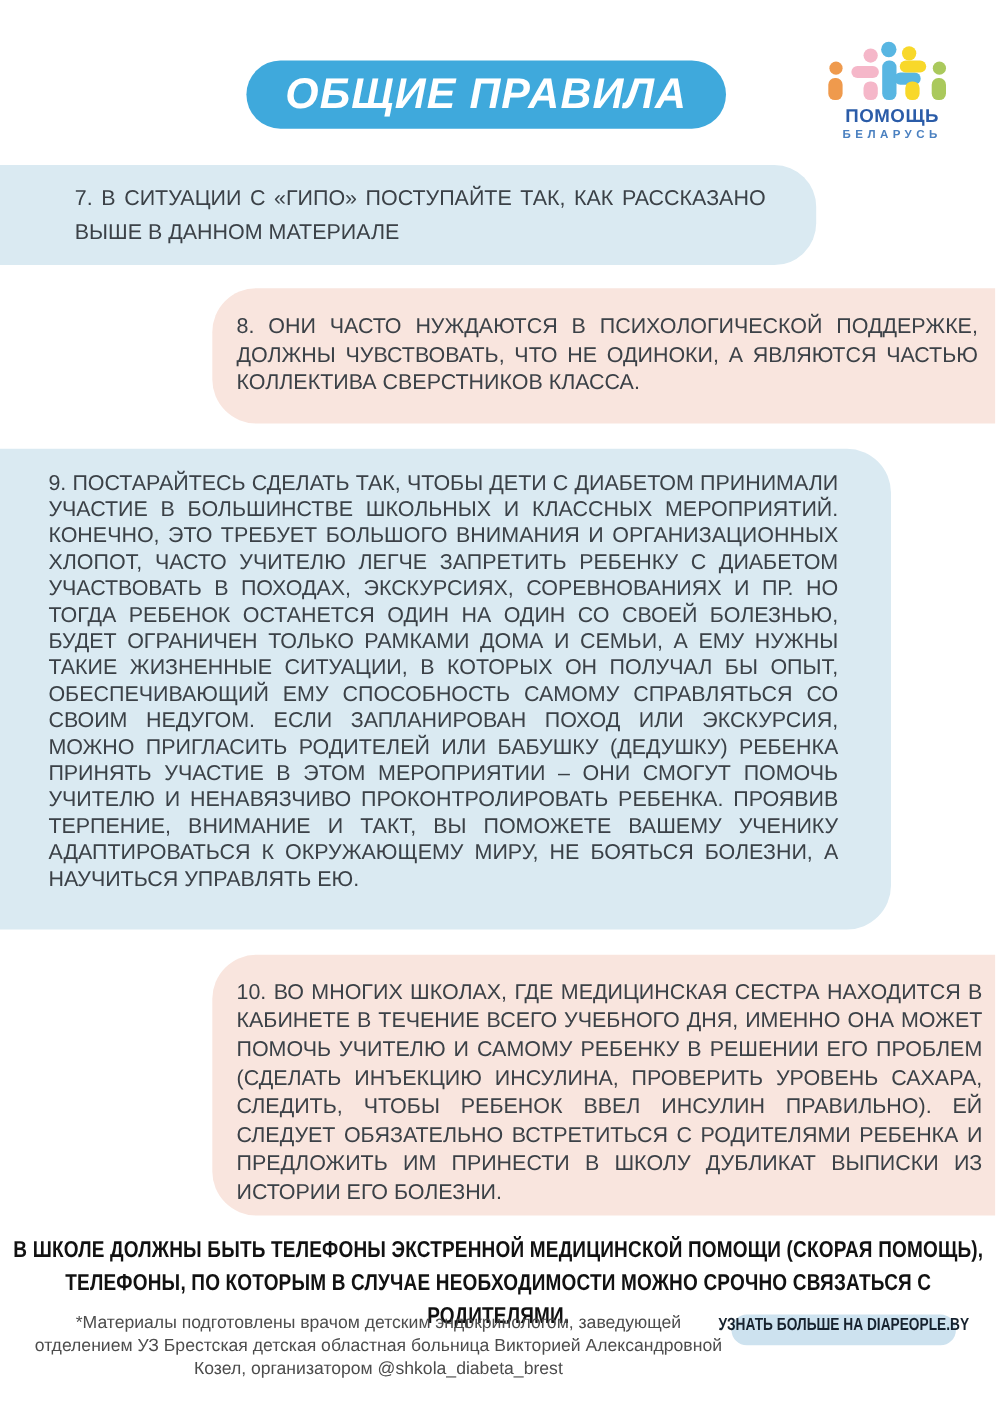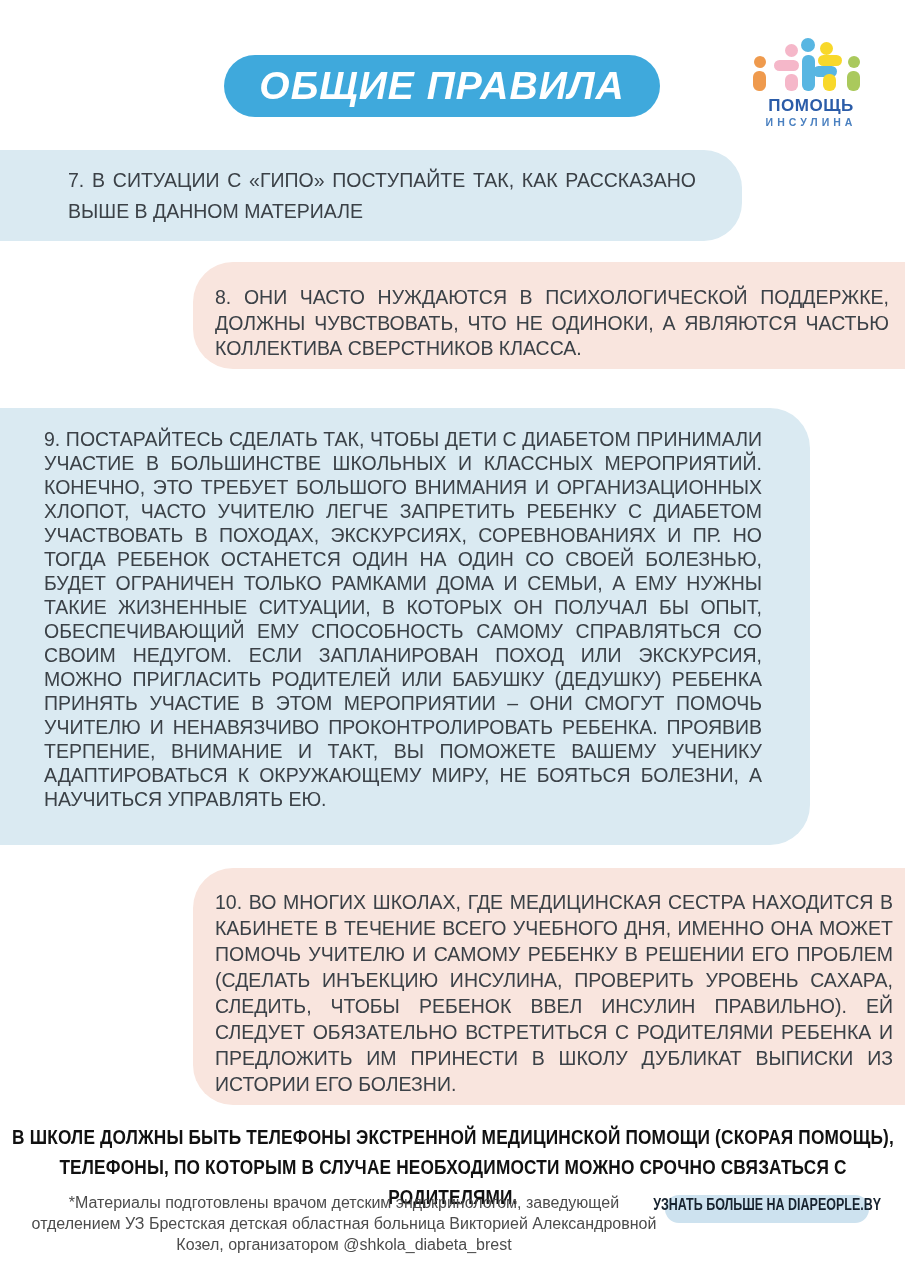--- a/index.html
+++ b/index.html
@@ -37,21 +37,21 @@
     position:absolute;left:0;top:82px;width:118px;text-align:center;
     color:var(--logo-sub,#4a80c0);font-size:10.5px;letter-spacing:4px;font-weight:bold;
   }
   
   .bubble{position:absolute;box-sizing:border-box;}
   .bubble p{margin:0;text-align:justify;font-size:19.5px;}
   .bubble-blue{background:var(--bubble-blue,#daeaf2);}
   .bubble-pink{background:var(--bubble-pink,#f9e5de);}
   .b7{left:0;top:150px;width:742px;height:91px;border-radius:0 38px 38px 0;padding:15px 46px 0 68px;}
   .b7 p{line-height:31px;}
-  .b8{left:193px;top:262px;width:712px;height:107px;border-radius:40px 0 0 40px;padding:23px 16px 0 22px;}
+  .b8{left:193px;top:262px;width:712px;height:123px;border-radius:40px 0 0 40px;padding:23px 16px 0 22px;}
   .b8 p{line-height:25.5px;}
   .b9{left:0;top:408px;width:810px;height:437px;border-radius:0 40px 40px 0;padding:19px 48px 18px 44px;}
   .b9 p{line-height:24px;}
   .b10{left:193px;top:868px;width:712px;height:237px;border-radius:40px 0 0 40px;padding:21px 12px 0 22px;}
   .b10 p{line-height:26px;}
   
   .footer-note{
     position:absolute;left:-97px;top:1122px;width:1100px;
     transform:scaleX(0.8227);transform-origin:center;
     text-align:center;font-weight:bold;font-size:21px;line-height:30px;
@@ -99,21 +99,21 @@
       <i class="bar  f-sky" style="left:61px;top:32px;width:24px;height:11px;"></i>
 
       <i class="head f-yellow" style="left:68px;top:8px;width:13px;height:13px;"></i>
       <i class="bar  f-yellow" style="left:66px;top:21px;width:24px;height:11px;"></i>
       <i class="bar  f-yellow" style="left:71px;top:40px;width:13px;height:17px;"></i>
 
       <i class="head f-green" style="left:96px;top:22px;width:12px;height:12px;"></i>
       <i class="bar  f-green" style="left:95px;top:37px;width:13px;height:20px;"></i>
     </div>
     <div class="logo-name">ПОМОЩЬ</div>
-    <div class="logo-sub">ИНСУЛИНА</div>
+    <div class="logo-sub">БЕЛАРУСЬ</div>
   </div>
 
   <div class="bubble bubble-blue b7">
     <p>7.  В  СИТУАЦИИ  С  «ГИПО»  ПОСТУПАЙТЕ  ТАК,  КАК  РАССКАЗАНО ВЫШЕ В ДАННОМ МАТЕРИАЛЕ</p>
   </div>
 
   <div class="bubble bubble-pink b8">
     <p>8. ОНИ ЧАСТО НУЖДАЮТСЯ В ПСИХОЛОГИЧЕСКОЙ ПОДДЕРЖКЕ, ДОЛЖНЫ ЧУВСТВОВАТЬ, ЧТО НЕ ОДИНОКИ, А ЯВЛЯЮТСЯ ЧАСТЬЮ КОЛЛЕКТИВА СВЕРСТНИКОВ КЛАССА.</p>
   </div>
 

